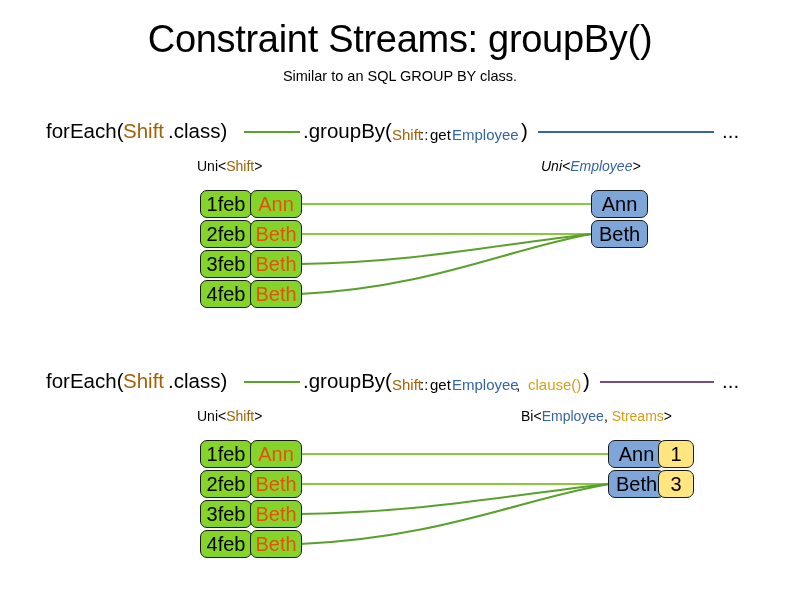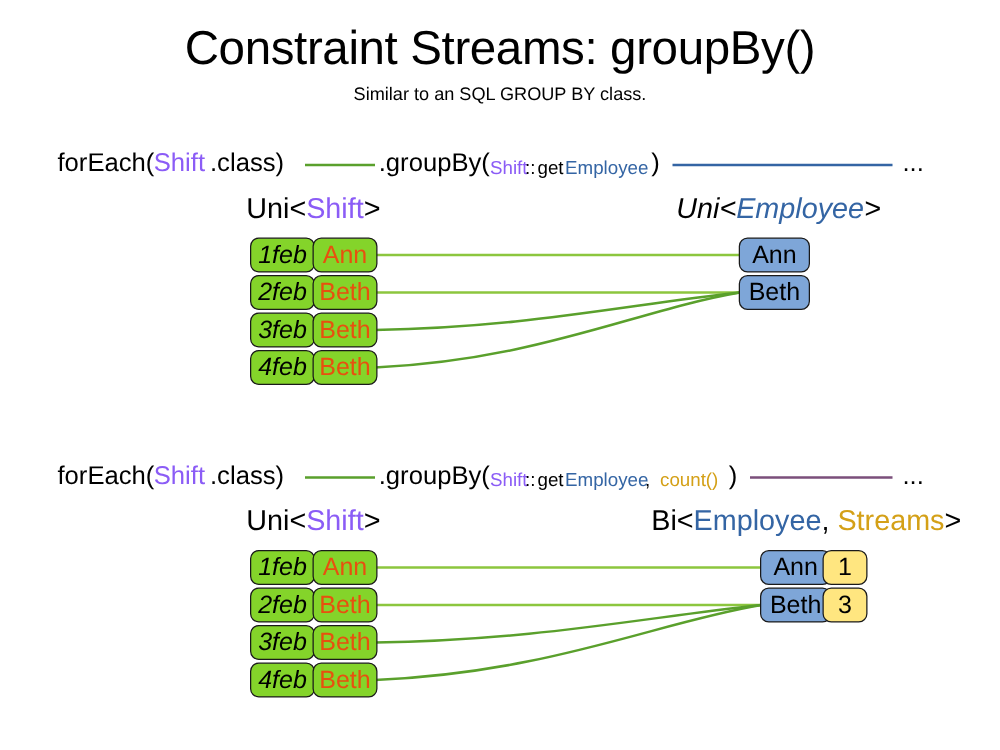--- a/index.html
+++ b/index.html
@@ -50,36 +50,36 @@
     color: #000000;
   }
   .code-seg {
     position: absolute;
     top: 0;
     line-height: 28px;
   }
   .small-code {
     font-size: 15px;
   }
-  .tok-shift   { color: #8b5cf6; }
+  .tok-shift   { color: #a16207; }
   .tok-emp     { color: #3465A4; }
   .tok-count   { color: #D4A017; }
 
   .conn {
     position: absolute;
     height: 0;
     border-top: 2px solid #5AA02C;
   }
   .conn.blue   { border-top-color: #3465A4; }
   .conn.purple { border-top-color: #7B4F7B; }
 
   
   .type-label {
     position: absolute;
-    font-size: 23px;
+    font-size: 14px;
     white-space: nowrap;
     color: #000000;
     line-height: 22px;
   }
 
   
   .box {
     position: absolute;
     box-sizing: border-box;
     border: 1.6px solid #1a1a1a;
@@ -89,21 +89,21 @@
     display: flex;
     align-items: center;
     justify-content: center;
     white-space: nowrap;
     overflow: hidden;
   }
   .box.green  { background: #84D42A; }
   .box.blue   { background: #7EA6D8; }
   .box.yellow { background: #FFE680; }
 
-  .txt-date { color: #000000; font-style: italic; }
+  .txt-date { color: #000000; }
   .txt-name-o { color: #E8500F; }
   .txt-name-k { color: #000000; }
 
   
   #edges-top, #edges-bottom {
     position: absolute;
     left: 0;
     top: 0;
     width: 800px;
     height: 600px;
@@ -181,21 +181,21 @@
   <span class="code-seg" style="left:46px;">forEach(</span>
   <span class="code-seg tok-shift" style="left:123px;">Shift</span>
   <span class="code-seg" style="left:168px;">.class)</span>
   <div class="conn" style="left:244px; top:14px; width:56px;"></div>
   <span class="code-seg" style="left:303px;">.groupBy(</span>
   <span class="code-seg small-code tok-shift" style="left:392px; top:4px;">Shift</span>
   <span class="code-seg small-code" style="left:420px; top:4px;">::</span>
   <span class="code-seg small-code" style="left:430px; top:4px;">get</span>
   <span class="code-seg small-code tok-emp" style="left:452px; top:4px;">Employee</span>
   <span class="code-seg small-code" style="left:516px; top:4px;">, </span>
-  <span class="code-seg small-code tok-count" style="left:528px; top:4px;">count()</span>
+  <span class="code-seg small-code tok-count" style="left:528px; top:4px;">clause()</span>
   <span class="code-seg" style="left:583px;">)</span>
   <div class="conn purple" style="left:600px; top:14px; width:114px;"></div>
   <span class="code-seg" style="left:722px;">...</span>
 </div>
 
 <div class="type-label" style="left:197px; top:405px;">
   <span>Uni&lt;</span><span class="tok-shift">Shift</span><span>&gt;</span>
 </div>
 <div class="type-label" style="left:521px; top:405px;">
   <span>Bi&lt;</span><span class="tok-emp">Employee</span><span>, </span><span class="tok-count">Streams</span><span>&gt;</span>

